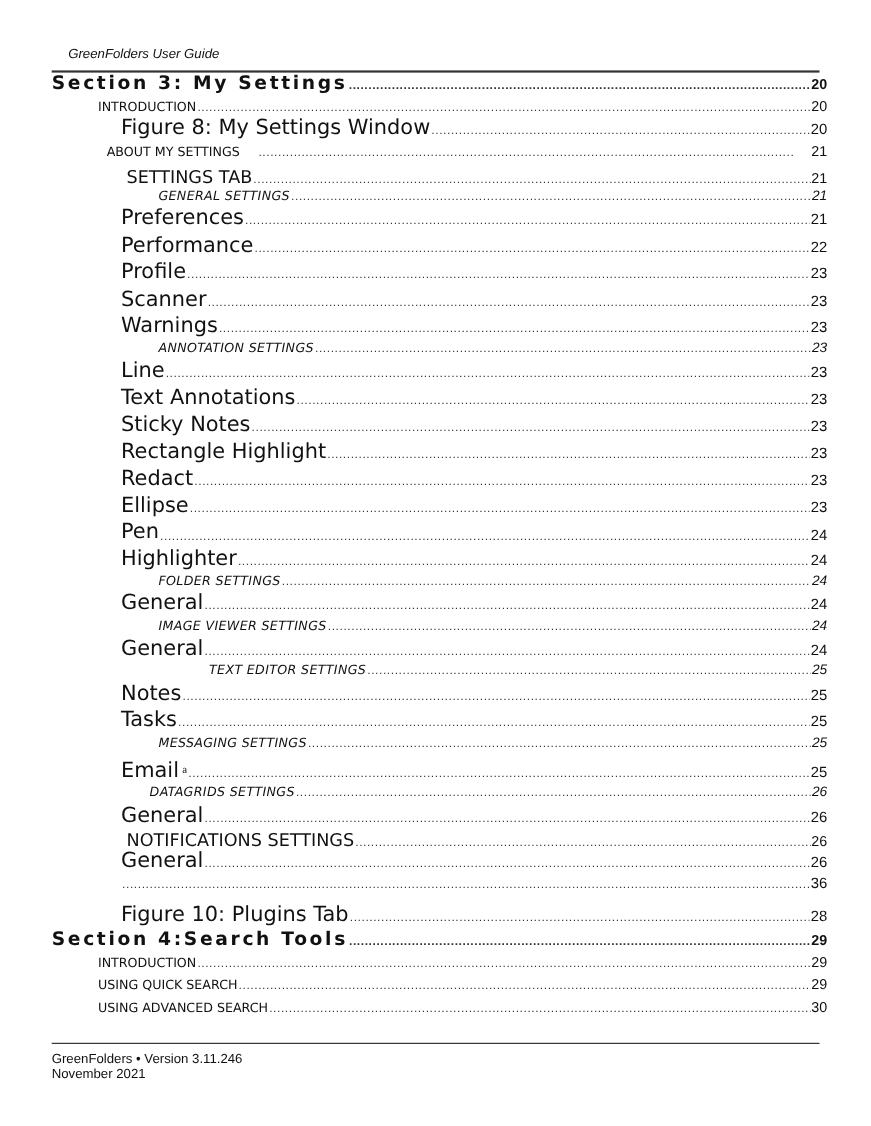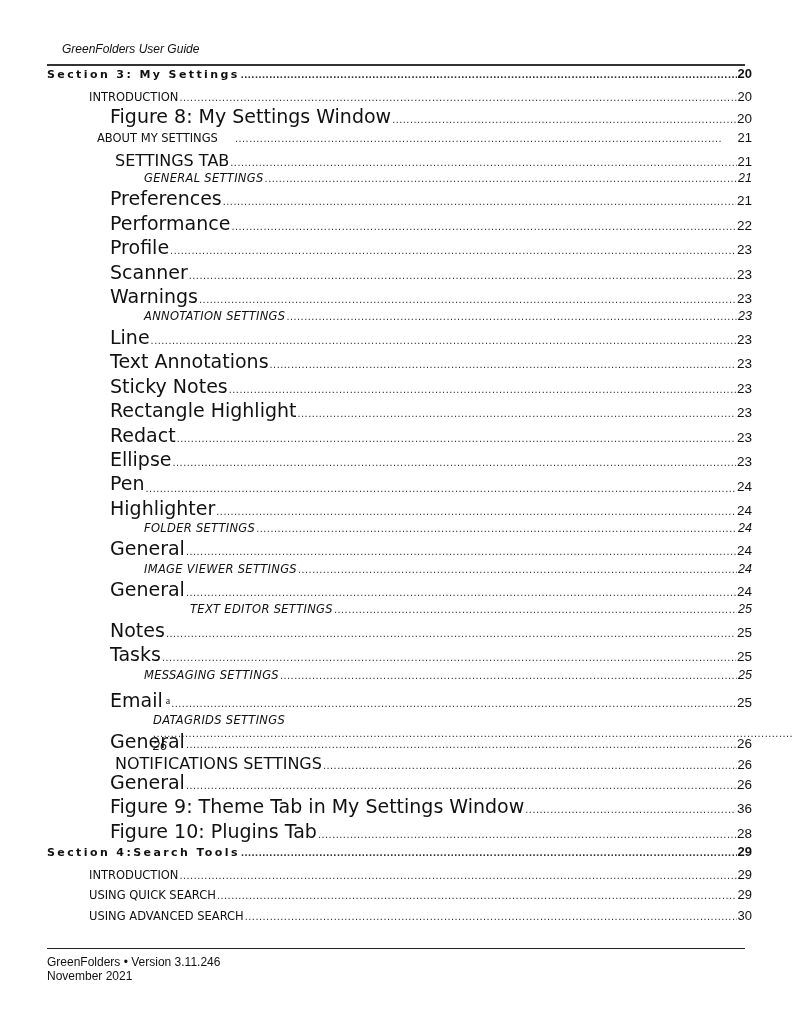--- a/index.html
+++ b/index.html
@@ -7,21 +7,21 @@
   .header-title { position: absolute; left: 62px; top: 42px; font-family: "Liberation Sans", sans-serif; font-style: italic; font-size: 12px; color: #111; }
   .header-rule { position: absolute; left: 47px; top: 64px; width: 698px; height: 2px; background: #333; }
   .footer-rule { position: absolute; left: 47px; top: 948px; width: 698px; height: 1px; background: #222; }
   .footer { position: absolute; left: 47px; top: 955px; font-family: "Liberation Sans", sans-serif; font-size: 12px; line-height: 14px; color: #111; }
   .toc { position: absolute; left: 0; top: 0; width: 792px; }
   .row { position: absolute; right: 40px; display: flex; align-items: baseline; white-space: nowrap; }
   .row .label { font-family: "DejaVu Sans", sans-serif; }
   .row .leader { flex: 1; overflow: hidden; margin: 0 1px; font-family: "Liberation Sans", sans-serif; font-size: 11px; letter-spacing: 0.5px; color: #333; }
   .row .leader::before { content: "........................................................................................................................................................................................................................................................................................................................................................................"; }
   .row .page { font-family: "Liberation Sans", sans-serif; font-size: 13px; }
-  .lvl-section .label { font-weight: bold; font-size: 11px; letter-spacing: 2.4px; }
+  .lvl-section .label { font-weight: bold; font-size: 17px; letter-spacing: 2.4px; }
   .lvl-section .page { font-weight: bold; }
   .lvl-section .leader { font-weight: bold; }
   .lvl-caps .label { font-size: 11.5px; }
   .lvl-caps .page { font-size: 13px; }
   .lvl-sub .label { font-size: 16px; }
   .lvl-italic .label { font-style: italic; font-size: 11.5px; letter-spacing: 0.3px; }
   .lvl-italic .page { font-style: italic; font-size: 12.5px; }
   .lvl-item .label { font-size: 19px; }
   .lvl-item .page { font-size: 13.5px; }
   sup.note { font-size: 10px; position: relative; top: -3px; vertical-align: baseline; margin-left: 3px; }
@@ -172,42 +172,41 @@
       <span class="label">MESSAGING  SETTINGS</span>
       <span class="leader"></span>
       <span class="page">25</span>
     </div>
     <div class="row lvl-item" style="left: 110px; top: 689px;">
       <span class="label">Email</span>
       <sup class="note">a</sup>
       <span class="leader"></span>
       <span class="page">25</span>
     </div>
-    <div class="row lvl-italic" style="left: 152px; top: 713px; flex-direction: column;">
+    <div class="row lvl-italic" style="left: 136px; top: 713px;">
       <span class="label">DATAGRIDS  SETTINGS</span>
       <span class="leader"></span>
       <span class="page">26</span>
     </div>
     <div class="row lvl-item" style="left: 110px; top: 730px;">
       <span class="label">General</span>
       <span class="leader"></span>
       <span class="page">26</span>
     </div>
     <div class="row lvl-sub" style="left: 115px; top: 754px;">
       <span class="label">NOTIFICATIONS SETTINGS</span>
       <span class="leader"></span>
       <span class="page">26</span>
     </div>
     <div class="row lvl-item" style="left: 110px; top: 771px;">
       <span class="label">General</span>
       <span class="leader"></span>
       <span class="page">26</span>
     </div>
     <div class="row lvl-item" style="left: 110px; top: 795px;">
-      <span class="label">Figure 9:  Theme Tab in My Settings Window</span>
       <span class="leader"></span>
       <span class="page">36</span>
     </div>
     <div class="row lvl-item" style="left: 110px; top: 820px;">
       <span class="label">Figure 10:  Plugins Tab</span>
       <span class="leader"></span>
       <span class="page">28</span>
     </div>
     <div class="row lvl-section" style="left: 47px; top: 844px;">
       <span class="label">Section 4:Search Tools</span>

